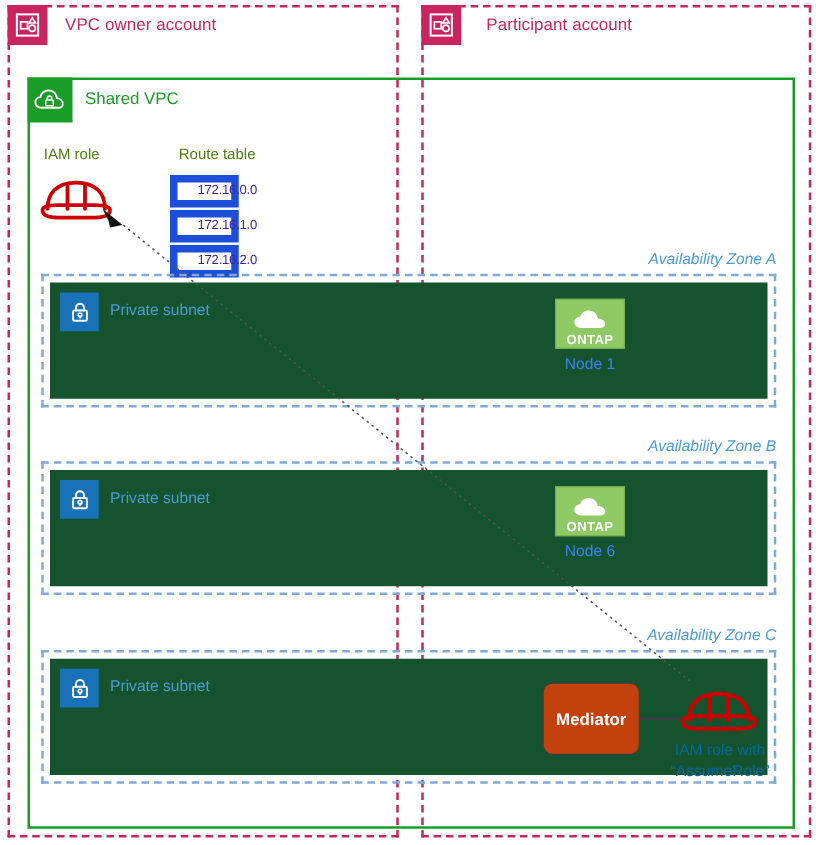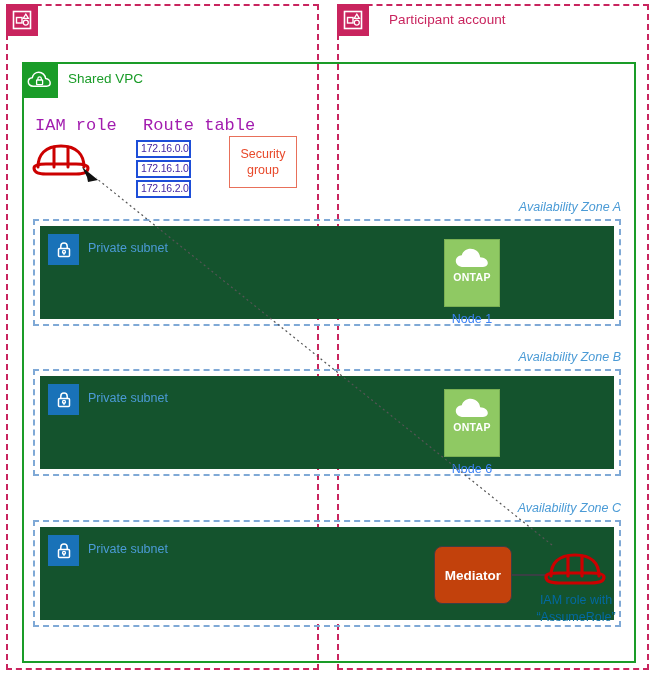--- a/index.html
+++ b/index.html
@@ -79,24 +79,23 @@
     left: 68px;
     top: 71px;
     font-size: 13.5px;
     color: #1a9c28;
     white-space: nowrap;
   }
 
   
   .plain-label {
     position: absolute;
-    font-size: 17px;
-    color: #a21caf;
-    white-space: nowrap;
-    font-family: Liberation Mono, monospace;
+    font-size: 12px;
+    color: #4d7c0f;
+    white-space: nowrap;
   }
   .lbl-iam-role    { left: 35px;  top: 116px; }
   .lbl-route-table { left: 143px; top: 116px; }
 
   .iam-hat {
     position: absolute;
     left: 30px;
     top: 137px;
     width: 62px;
     height: 42px;
@@ -105,25 +104,25 @@
 
   .route-list {
     position: absolute;
     left: 136px;
     top: 140px;
     display: flex;
     flex-direction: column;
     gap: 2px;
   }
   .route-entry {
-    border: 2px solid #1d4ed8;
+    border: 6px solid #1d4ed8;
     background: #ffffff;
     color: #3f1fa0;
     font-size: 10.5px;
-    padding: 0px 3px 1px 3px;
+    padding: 0px 3px 1px 16px;
     line-height: 13px;
     box-sizing: border-box;
     width: 55px;
     text-align: center;
     letter-spacing: -.2px;
   }
 
   .security-group {
     position: absolute;
     left: 229px;
@@ -198,21 +197,21 @@
   }
 
   
   .ontap-node {
     position: absolute;
     width: 56px;
     text-align: center;
   }
   .ontap-icon {
     width: 56px;
-    height: 68px;
+    height: 40px;
     background: #8fc963;
     border: 1px solid #7ab053;
     box-sizing: border-box;
     position: relative;
     display: flex;
     flex-direction: column;
     align-items: center;
     justify-content: flex-start;
     padding-top: 7px;
   }
@@ -294,20 +293,21 @@
   <div class="account-box account-part"></div>
 
   <div class="account-icon owner-icon">
     <svg width="22" height="22" viewBox="0 0 22 22">
       <rect x="2.5" y="2.5" width="17" height="17" fill="none" stroke="#ffffff" stroke-width="1.6"></rect>
       <rect x="5.5" y="8.5" width="5.5" height="5.5" fill="none" stroke="#ffffff" stroke-width="1.4"></rect>
       <path d="M14.8 5.2 L17.4 9.4 L12.2 9.4 Z" fill="none" stroke="#ffffff" stroke-width="1.3"></path>
       <circle cx="14.8" cy="13.6" r="2.5" fill="none" stroke="#ffffff" stroke-width="1.3"></circle>
     </svg>
   </div>
+  <div class="account-label owner-label">VPC owner account</div>
 
   <div class="account-icon part-icon">
     <svg width="22" height="22" viewBox="0 0 22 22">
       <rect x="2.5" y="2.5" width="17" height="17" fill="none" stroke="#ffffff" stroke-width="1.6"></rect>
       <rect x="5.5" y="8.5" width="5.5" height="5.5" fill="none" stroke="#ffffff" stroke-width="1.4"></rect>
       <path d="M14.8 5.2 L17.4 9.4 L12.2 9.4 Z" fill="none" stroke="#ffffff" stroke-width="1.3"></path>
       <circle cx="14.8" cy="13.6" r="2.5" fill="none" stroke="#ffffff" stroke-width="1.3"></circle>
     </svg>
   </div>
   <div class="account-label part-label">Participant account</div>
@@ -332,24 +332,20 @@
     </svg>
   </div>
 
   <div class="plain-label lbl-route-table">Route table</div>
   <div class="route-list">
     <div class="route-entry">172.16.0.0</div>
     <div class="route-entry">172.16.1.0</div>
     <div class="route-entry">172.16.2.0</div>
   </div>
 
-  <div class="security-group">
-    <span>Security</span>
-    <span>group</span>
-  </div>
 
   <div class="az-label az-a">Availability Zone A</div>
   <div class="az-label az-c">Availability Zone C</div>
   <div class="az-label az-b">Availability Zone B</div>
 
   <div class="subnet-box subnet-a">
     <div class="subnet-inner">
       <div class="subnet-icon">
         <svg width="20" height="20" viewBox="0 0 20 20">
           <rect x="4.5" y="8.4" width="11" height="8.2" rx="1" fill="none" stroke="#ffffff" stroke-width="1.5"></rect>

